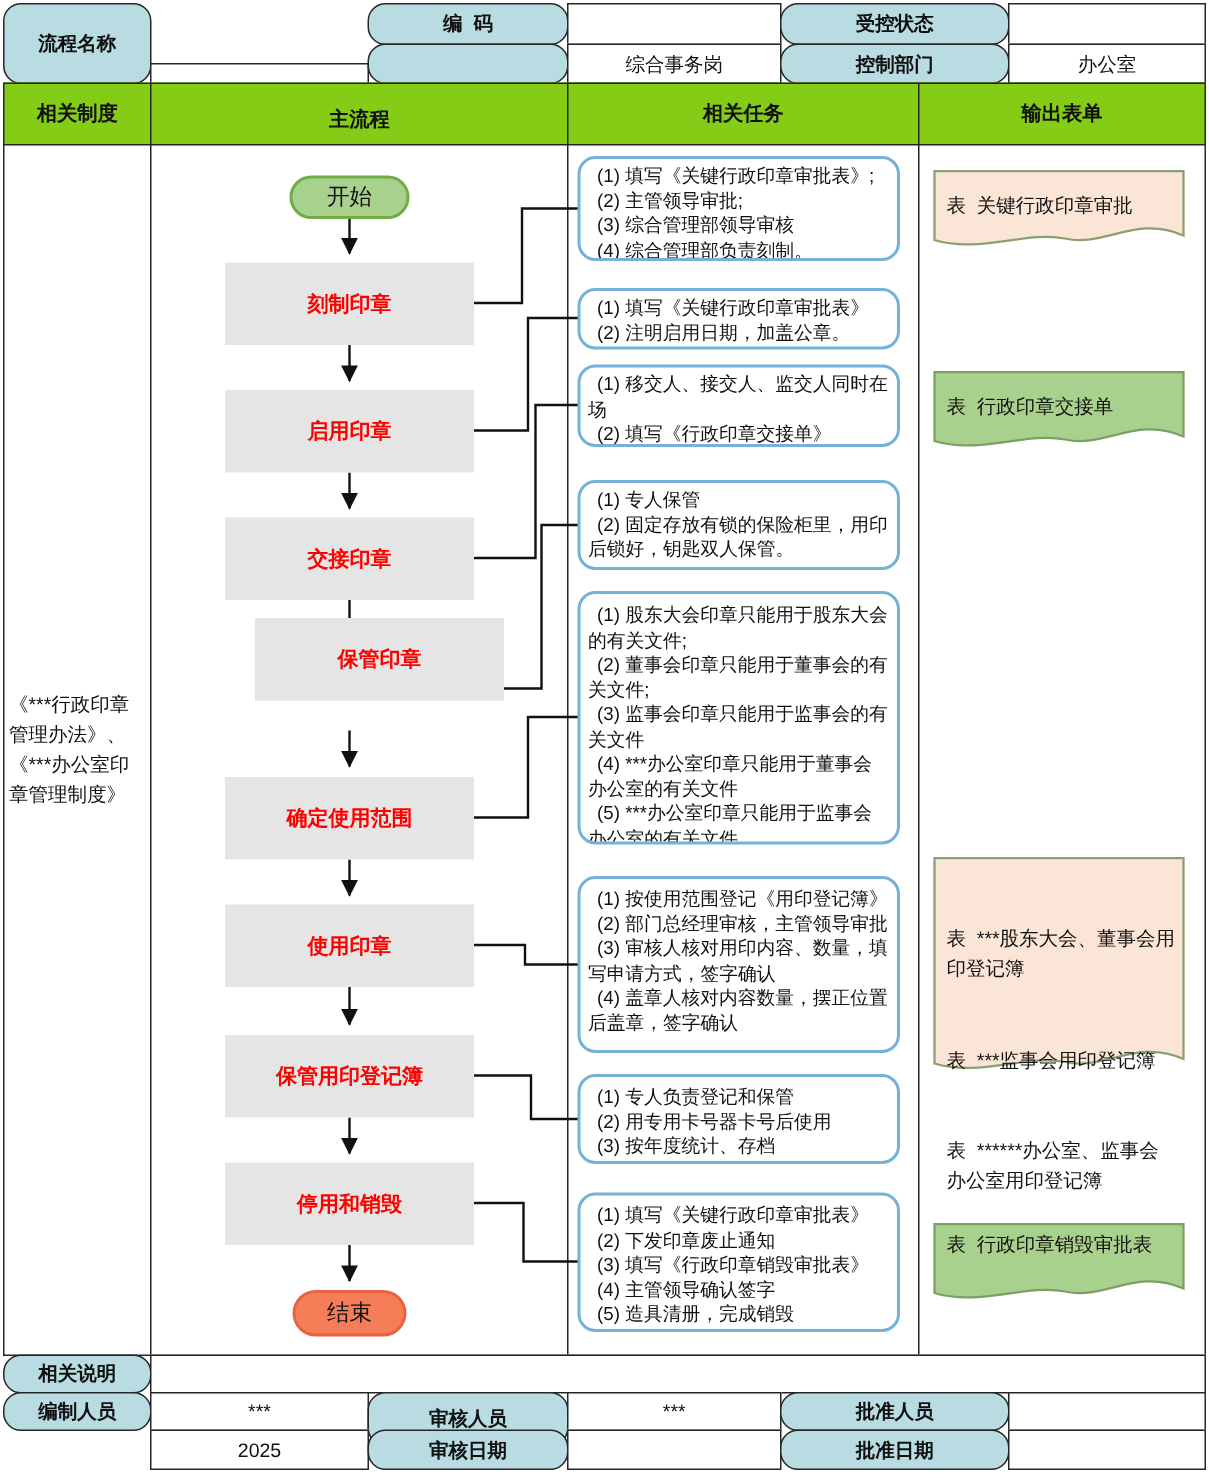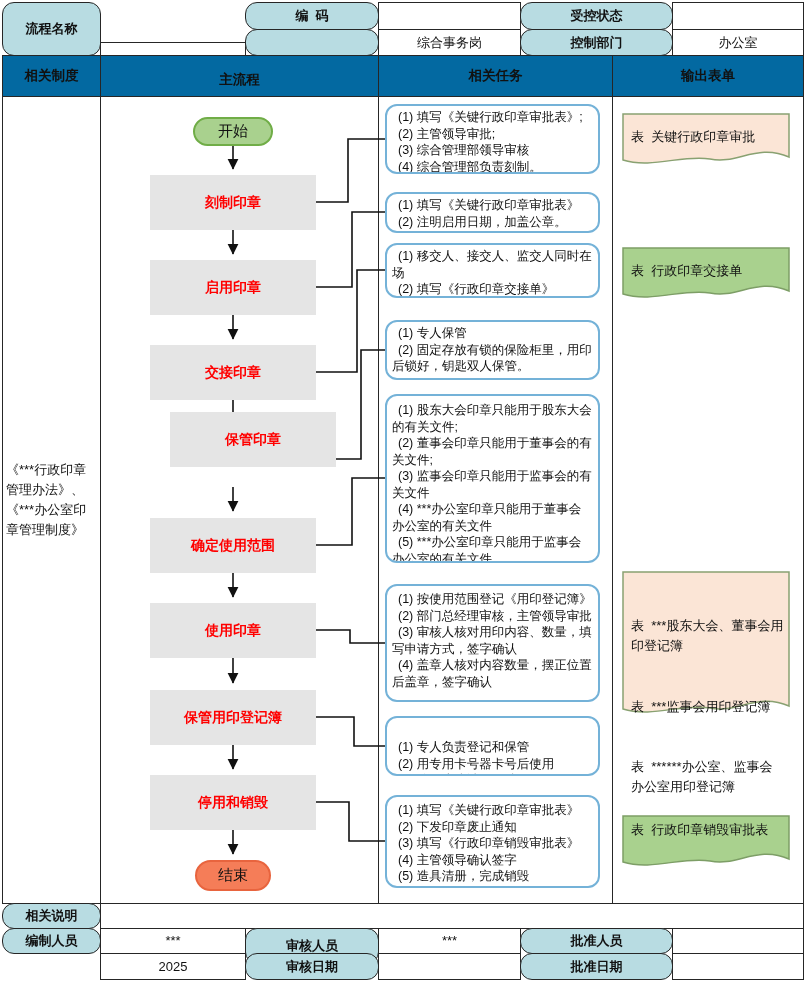--- a/index.html
+++ b/index.html
@@ -2,21 +2,21 @@
 <html><head>
 <meta charset="utf-8">
 <style>
   html,body{margin:0;padding:0;background:#fff;}
   .page{position:relative;width:806px;height:985px;background:#fff;
         font-family:"Liberation Sans","DejaVu Sans",sans-serif;color:#111;overflow:hidden;}
   .cell{position:absolute;box-sizing:border-box;border:1px solid #262626;
         display:flex;align-items:center;justify-content:center;font-size:13px;
         background:#fff;z-index:1;text-align:center;line-height:1.35;}
   .teal{background:#b8dce2;font-weight:bold;border-radius:12px;}
-  .colhead{background:#0369a1;font-weight:bold;font-size:13.5px;text-align:right;}
+  .colhead{background:#84cc16;font-weight:bold;font-size:13.5px;text-align:right;}
   .pre{white-space:pre-wrap;}
   .lawtext{align-items:center;padding:0 3px;}
   .law-inner{width:94px;text-align:left;line-height:1.55;}
   .pbox{position:absolute;left:150px;width:166px;height:55px;background:#e5e5e5;
         color:#ff0000;font-weight:bold;font-size:14px;display:flex;align-items:center;
         justify-content:center;z-index:3;}
   .stadium{position:absolute;display:flex;align-items:center;justify-content:center;
         font-size:15px;border-radius:16px;box-sizing:border-box;z-index:3;}
   .start{left:193px;top:117px;width:80px;height:29px;background:#a9d18e;border:2px solid #70ad47;}
   .end{left:195px;top:860px;width:76px;height:31px;background:#f57d58;border:2px solid #e8643e;}
@@ -120,21 +120,21 @@
     <div class="callout-item">(3) 监事会印章只能用于监事会的有关文件</div>
     <div class="callout-item">(4) ***办公室印章只能用于董事会办公室的有关文件</div>
     <div class="callout-item">(5) ***办公室印章只能用于监事会办公室的有关文件</div>
   </div>
   <div class="callout" style="top:584px;height:118px;padding-top:5px;">
     <div class="callout-item">(1) 按使用范围登记《用印登记簿》</div>
     <div class="callout-item">(2) 部门总经理审核，主管领导审批</div>
     <div class="callout-item">(3) 审核人核对用印内容、数量，填写申请方式，签字确认</div>
     <div class="callout-item">(4) 盖章人核对内容数量，摆正位置后盖章，签字确认</div>
   </div>
-  <div class="callout" style="top:716px;height:60px;padding-top:21px;">
+  <div class="callout" style="top:716px;height:60px;padding-top:5px;">
     <div class="callout-item">(1) 专人负责登记和保管</div>
     <div class="callout-item">(2) 用专用卡号器卡号后使用</div>
     <div class="callout-item">(3) 按年度统计、存档</div>
   </div>
   <div class="callout" style="top:795px;height:93px;padding-top:5px;">
     <div class="callout-item">(1) 填写《关键行政印章审批表》</div>
     <div class="callout-item">(2) 下发印章废止通知</div>
     <div class="callout-item">(3) 填写《行政印章销毁审批表》</div>
     <div class="callout-item">(4) 主管领导确认签字</div>
     <div class="callout-item">(5) 造具清册，完成销毁</div>

